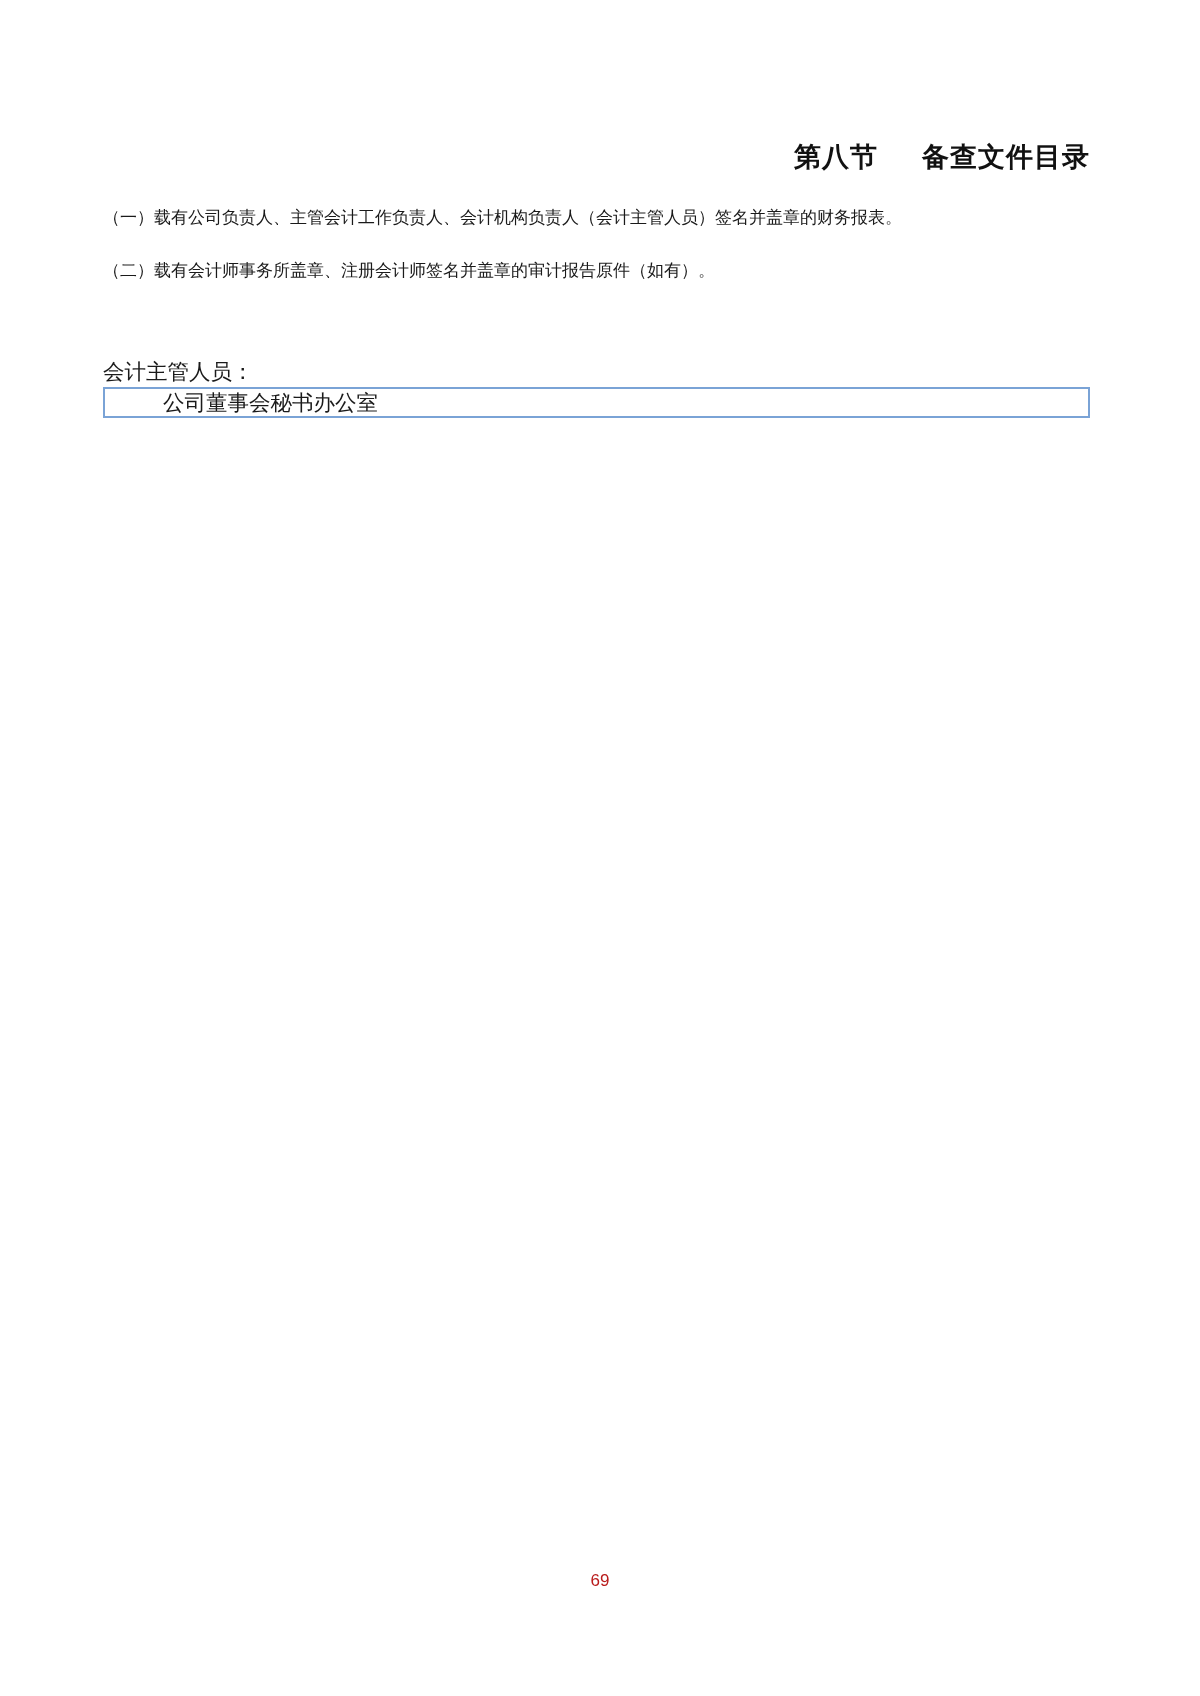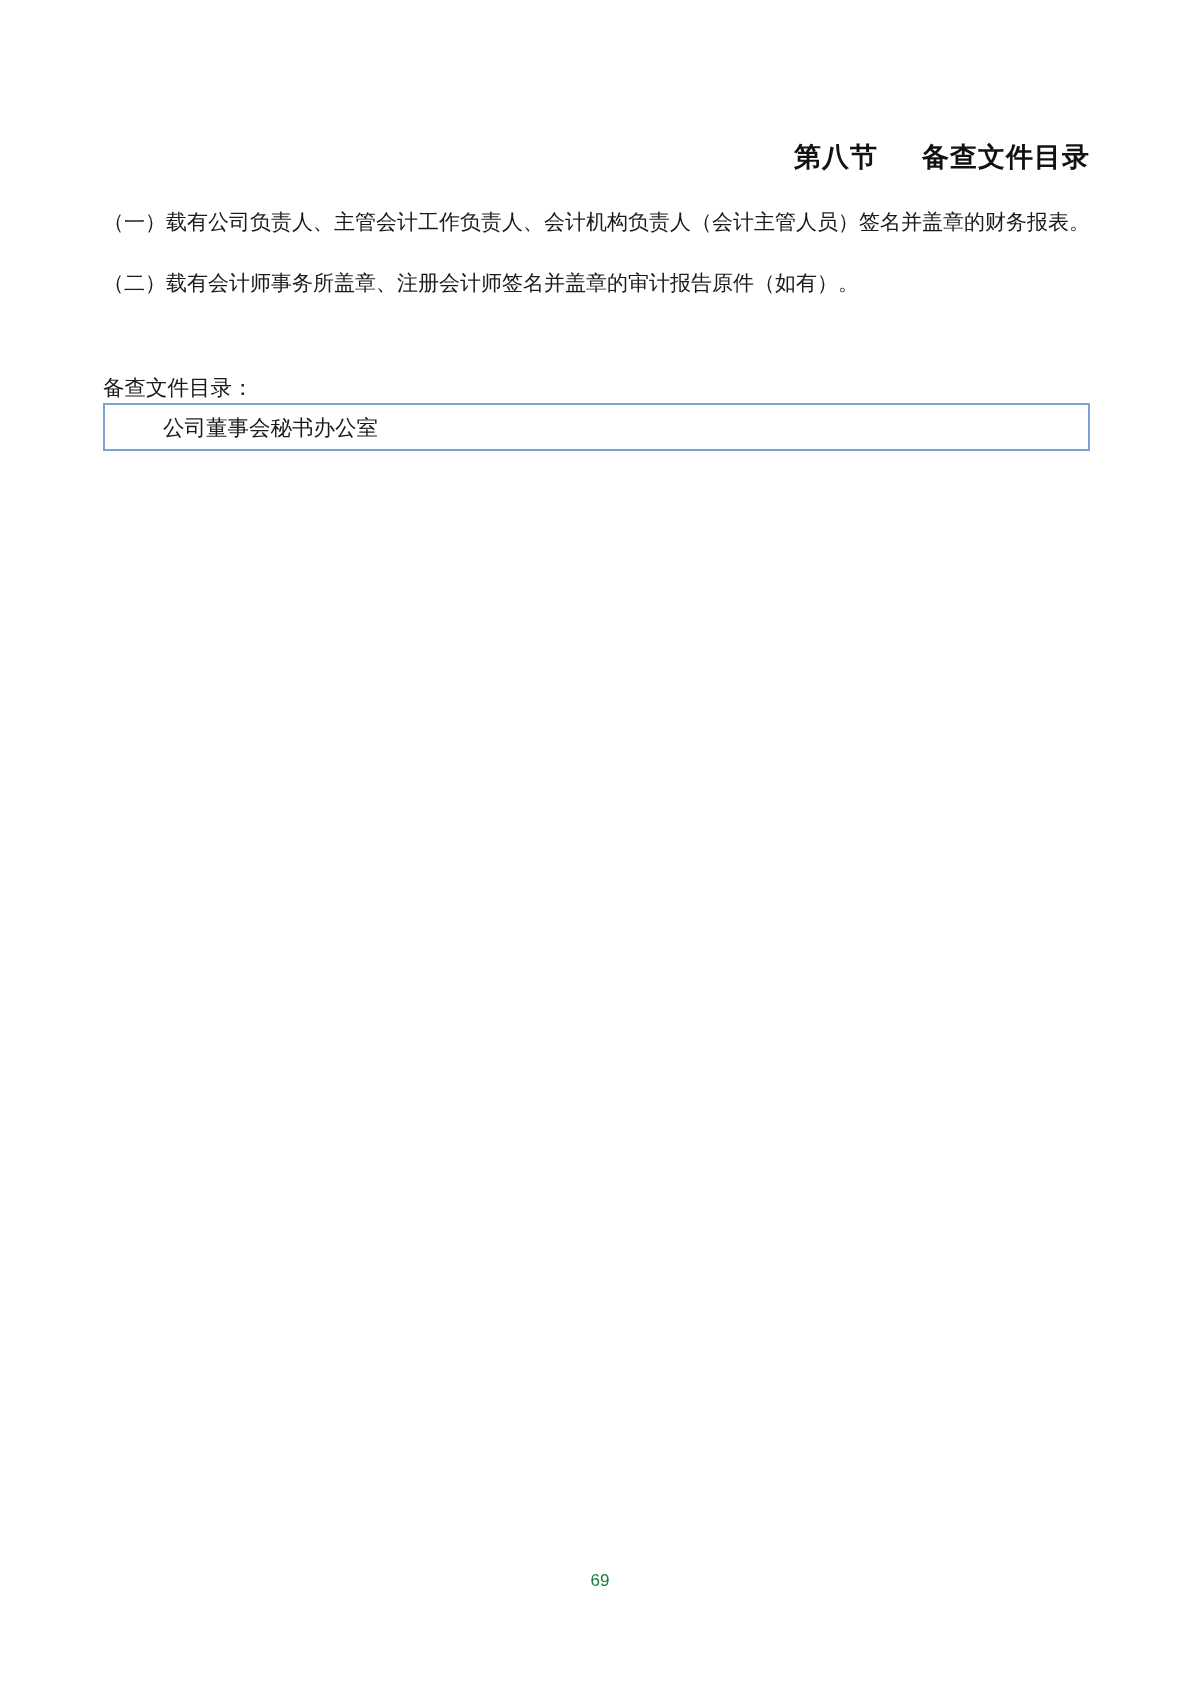--- a/index.html
+++ b/index.html
@@ -29,69 +29,69 @@
     font-size: 27px;
     line-height: 38px;
     letter-spacing: 1px;
     color: #111111;
   }
   .title-gap {
     display: inline-block;
     width: 44px;
   }
   .para {
-    font-size: 21px;
-    line-height: 38px;
+    font-size: 17px;
+    line-height: 30px;
     text-align: justify;
     margin: 23px 0 0 0;
   }
   .para-first {
     margin-top: 27px;
   }
   .filing-label {
     margin-top: 71px;
     font-size: 21.5px;
     line-height: 30px;
   }
   .filing-box {
     box-sizing: border-box;
     width: 987px;
-    height: 48px;
+    height: 31px;
     border: 2px solid #7aa3d6;
     display: flex;
     align-items: center;
     padding-left: 58px;
     font-size: 21.5px;
   }
   .page-number {
     position: absolute;
     top: 1571px;
     left: 0;
     width: 100%;
     text-align: center;
     font-family: "Liberation Sans", sans-serif;
     font-size: 17px;
-    color: #15803d;
+    color: #b91c1c;
   }
 </style>
 </head>
 <body>
 
 <div class="content">
 
   <h1 class="doc-title">
     <span>第八节</span><span class="title-gap"></span><span>备查文件目录</span>
   </h1>
 
   <p class="para para-first">（一）载有公司负责人、主管会计工作负责人、会计机构负责人（会计主管人员）签名并盖章的财务报表。</p>
 
   <p class="para">（二）载有会计师事务所盖章、注册会计师签名并盖章的审计报告原件（如有）。</p>
 
 
-  <div class="filing-label">备查文件目录：</div>
+  <div class="filing-label">会计主管人员：</div>
 
   <div class="filing-box">
     <span>公司董事会秘书办公室</span>
   </div>
 
 </div>
 
 <div class="page-number">69</div>
 
 </body></html>

